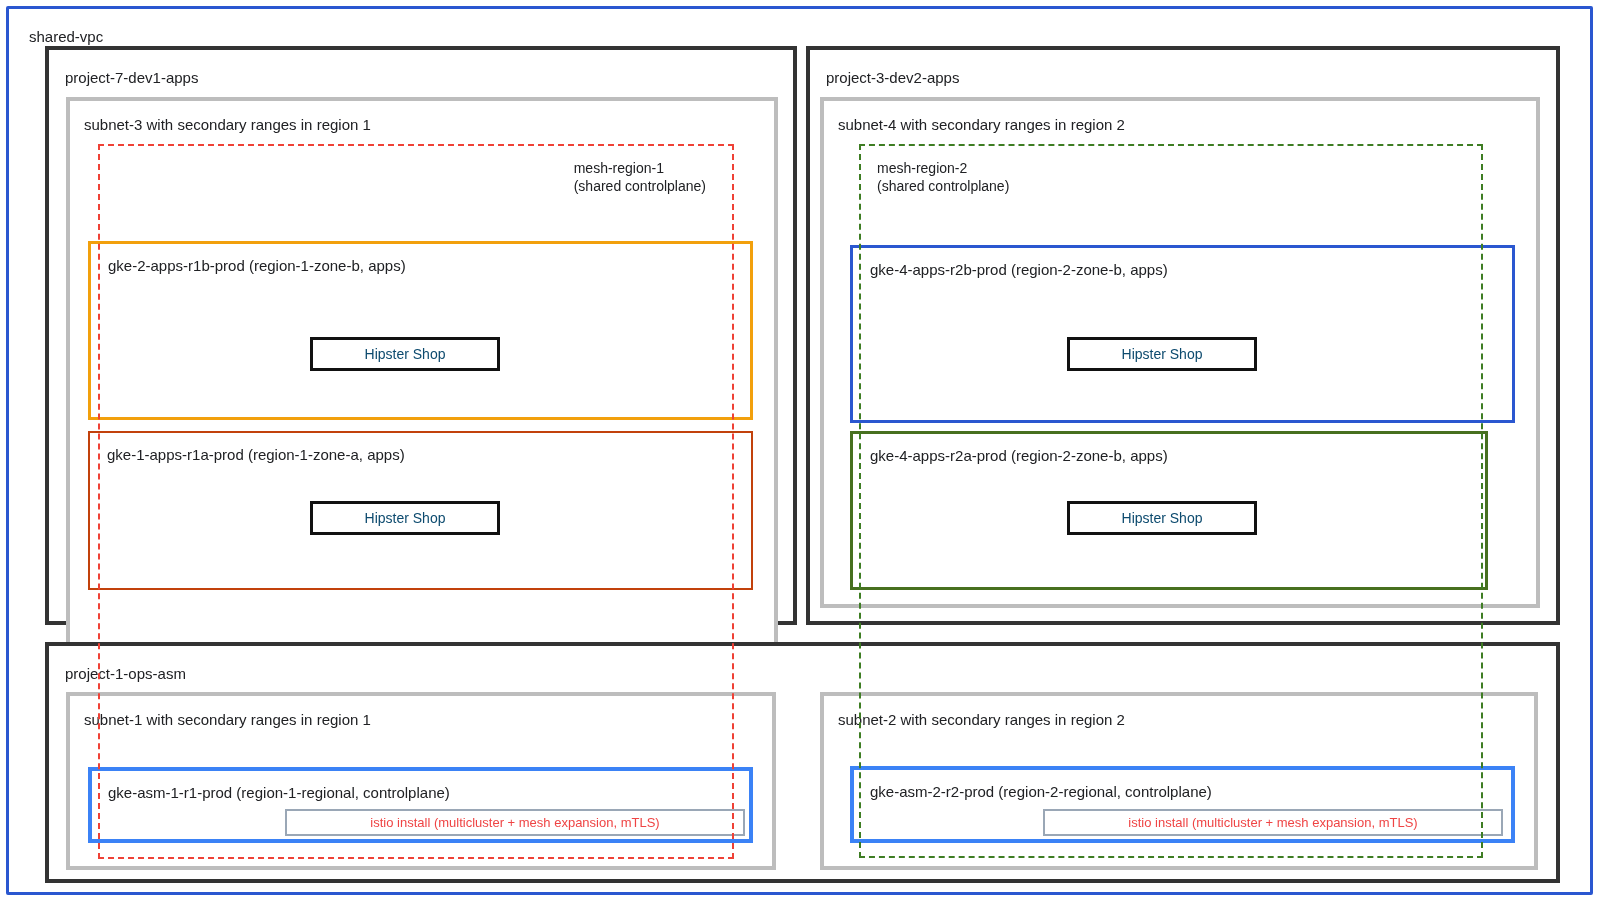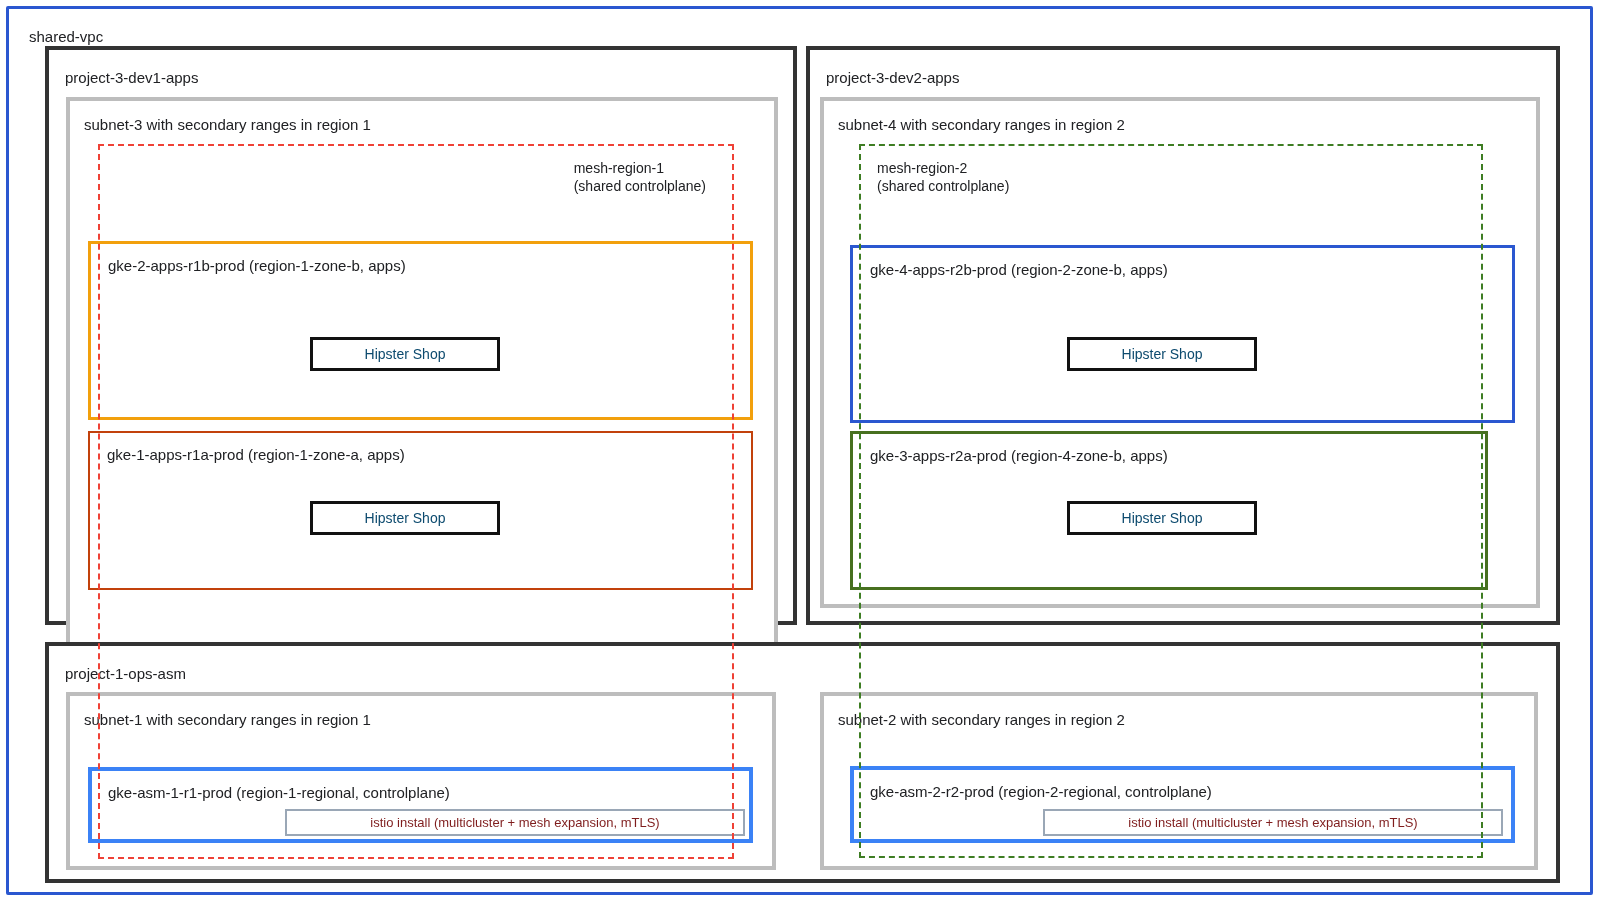--- a/index.html
+++ b/index.html
@@ -65,21 +65,21 @@
     text-align: right;
   }
   .hip1 { left: 310px;  top: 337px; width: 190px; height: 34px; }
   .hip2 { left: 310px;  top: 501px; width: 190px; height: 34px; }
   .hip4 { left: 1067px; top: 337px; width: 190px; height: 34px; }
   .hip3 { left: 1067px; top: 501px; width: 190px; height: 34px; }
   .istio {
     border: 2px solid #9AA7B6;
     background: #ffffff;
     display: flex; align-items: center; justify-content: center;
-    font-size: 13px; color: #7f1d1d;
+    font-size: 13px; color: #ef4444;
     z-index: 3;
   }
   .istio1 { left: 285px;  top: 809px; width: 460px; height: 27px; }
   .istio2 { left: 1043px; top: 809px; width: 460px; height: 27px; }
 
   
   .proj  > .lbl { left: 16px; top: 19px; }
   .subnet> .lbl { left: 14px; top: 15px; }
   .gke-lbl      { left: 17px; top: 13px; }
   .asm   > .lbl { left: 16px; top: 13px; }
@@ -87,21 +87,21 @@
 </head>
 <body>
 
 <div id="canvas">
 
   <div class="abs vpc">
     <span class="lbl" style="left:20px; top:19px;">shared-vpc</span>
   </div>
 
   <div class="abs proj proj2">
-    <span class="lbl">project-3-dev1-apps</span>
+    <span class="lbl">project-7-dev1-apps</span>
   </div>
   <div class="abs subnet subnet3">
     <span class="lbl">subnet-3 with secondary ranges in region 1</span>
   </div>
 
   <div class="abs proj proj3">
     <span class="lbl">project-3-dev2-apps</span>
   </div>
   <div class="abs subnet subnet4">
     <span class="lbl">subnet-4 with secondary ranges in region 2</span>
@@ -132,21 +132,21 @@
   </div>
 
   <div class="abs cluster gke4">
     <span class="lbl gke-lbl">gke-4-apps-r2b-prod (region-2-zone-b, apps)</span>
   </div>
   <div class="abs hipster hip4">
     <span>Hipster Shop</span>
   </div>
 
   <div class="abs cluster gke3">
-    <span class="lbl gke-lbl">gke-3-apps-r2a-prod (region-4-zone-b, apps)</span>
+    <span class="lbl gke-lbl">gke-4-apps-r2a-prod (region-2-zone-b, apps)</span>
   </div>
   <div class="abs hipster hip3">
     <span>Hipster Shop</span>
   </div>
 
   <div class="abs cluster asm asm1">
     <span class="lbl">gke-asm-1-r1-prod (region-1-regional, controlplane)</span>
   </div>
   <div class="abs istio istio1">
     <span>istio install (multicluster + mesh expansion, mTLS)</span>

